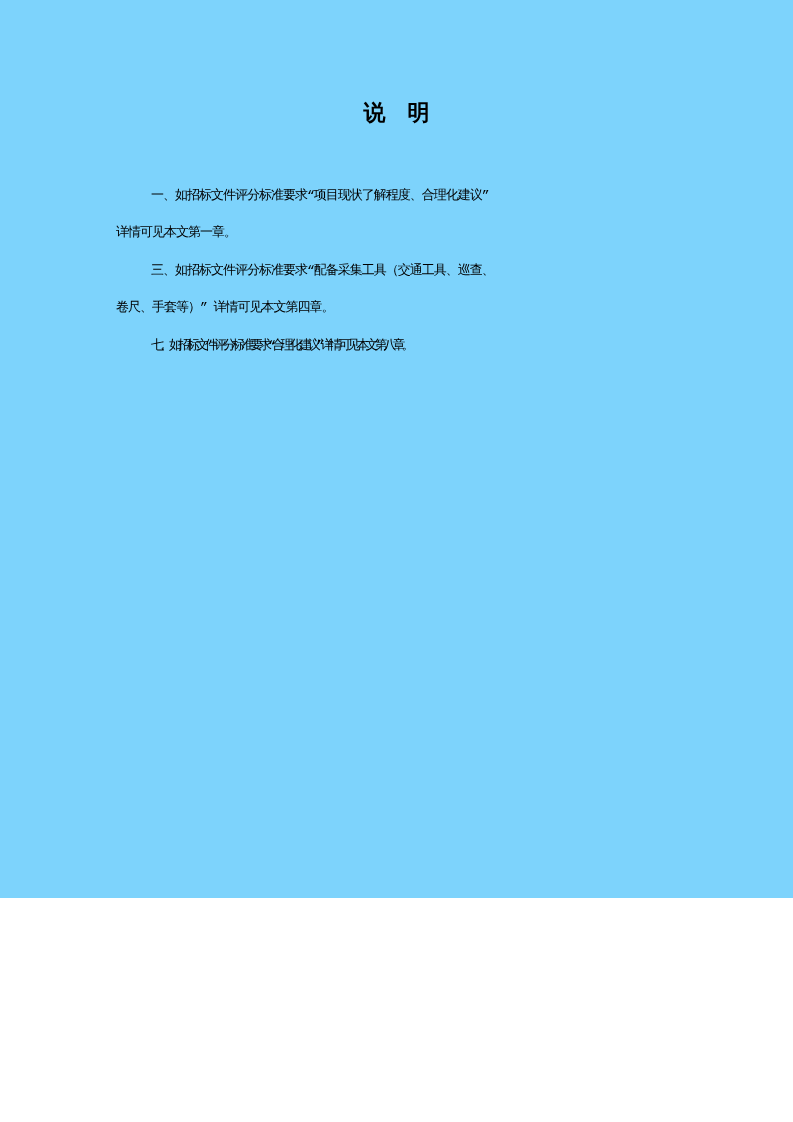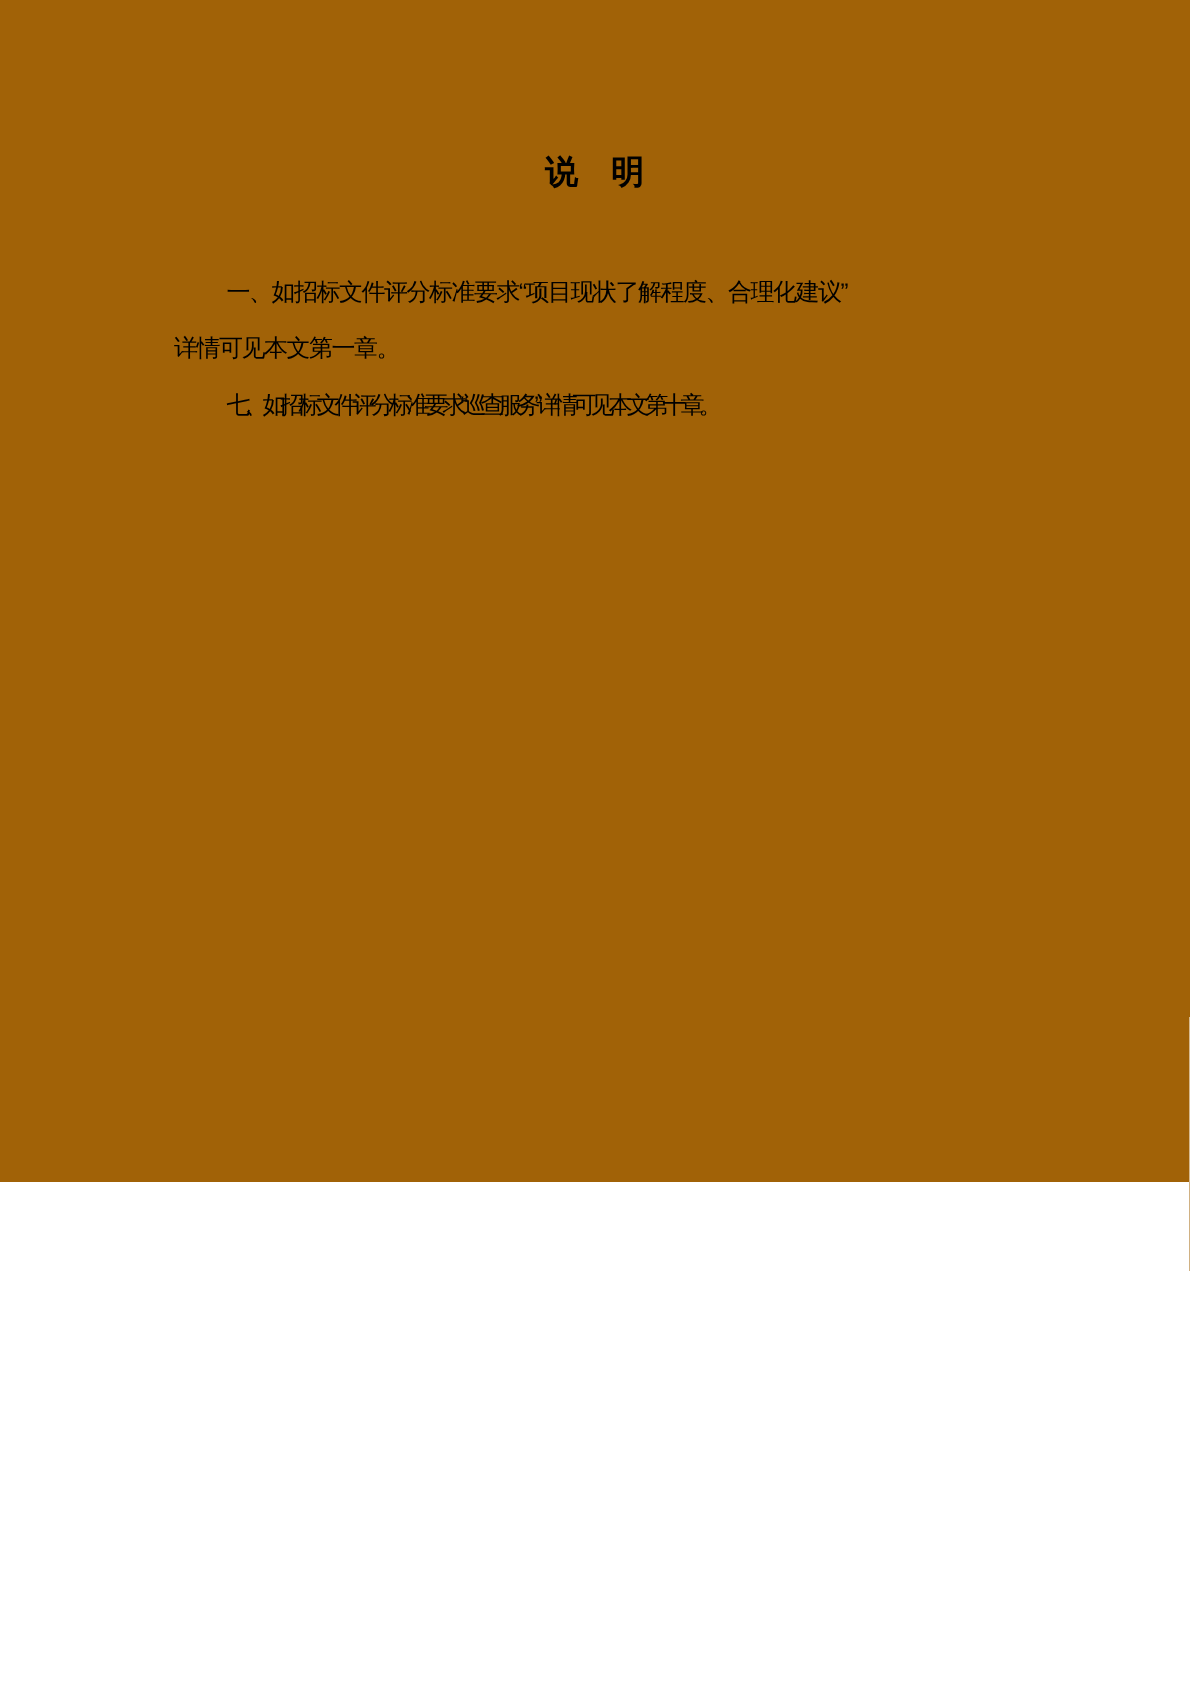--- a/index.html
+++ b/index.html
@@ -3,24 +3,24 @@
 <meta charset="utf-8">
 <style>
   html, body {
     margin: 0;
     padding: 0;
     background: #ffffff;
   }
   .page {
     position: relative;
     width: 793px;
-    height: 788px;
-    background: #a16207;
+    height: 898px;
+    background: #7dd3fc;
     overflow: hidden;
-    font-family: Liberation Sans, sans-serif;
+    font-family: Liberation Mono, monospace;
     color: #000000;
   }
   .doc-title {
     position: absolute;
     top: 101px;
     left: 0;
     width: 100%;
     text-align: center;
     font-size: 22px;
     line-height: 28px;
@@ -29,21 +29,21 @@
     white-space: pre;
   }
   .body-text {
     position: absolute;
     left: 116px;
     top: 177px;
     width: 566px;
   }
   .para {
     margin: 0;
-    font-size: 16px;
+    font-size: 13px;
     line-height: 37.4px;
     letter-spacing: -1px;
     text-indent: 35px;
     white-space: pre;
     text-align: left;
     color: #000000;
   }
   .para.tight {
     letter-spacing: -4px;
   }
@@ -61,18 +61,20 @@
 </head>
 <body>
 
 <div class="page">
 
   <h1 class="doc-title">说　明</h1>
 
   <div class="body-text">
     <p class="para">一、如招标文件评分标准要求“项目现状了解程度、合理化建议”
 详情可见本文第一章。</p>
-    <p class="para tight">七、如招标文件评分标准要求“巡查服务”详情可见本文第十章。</p>
+    <p class="para">三、如招标文件评分标准要求“配备采集工具（交通工具、巡查、
+卷尺、手套等）” 详情可见本文第四章。</p>
+    <p class="para tight">七、如招标文件评分标准要求“合理化建议”详情可见本文第八章。</p>
   </div>
 
   <div class="page-number">9</div>
 
 </div>
 
 </body></html>

